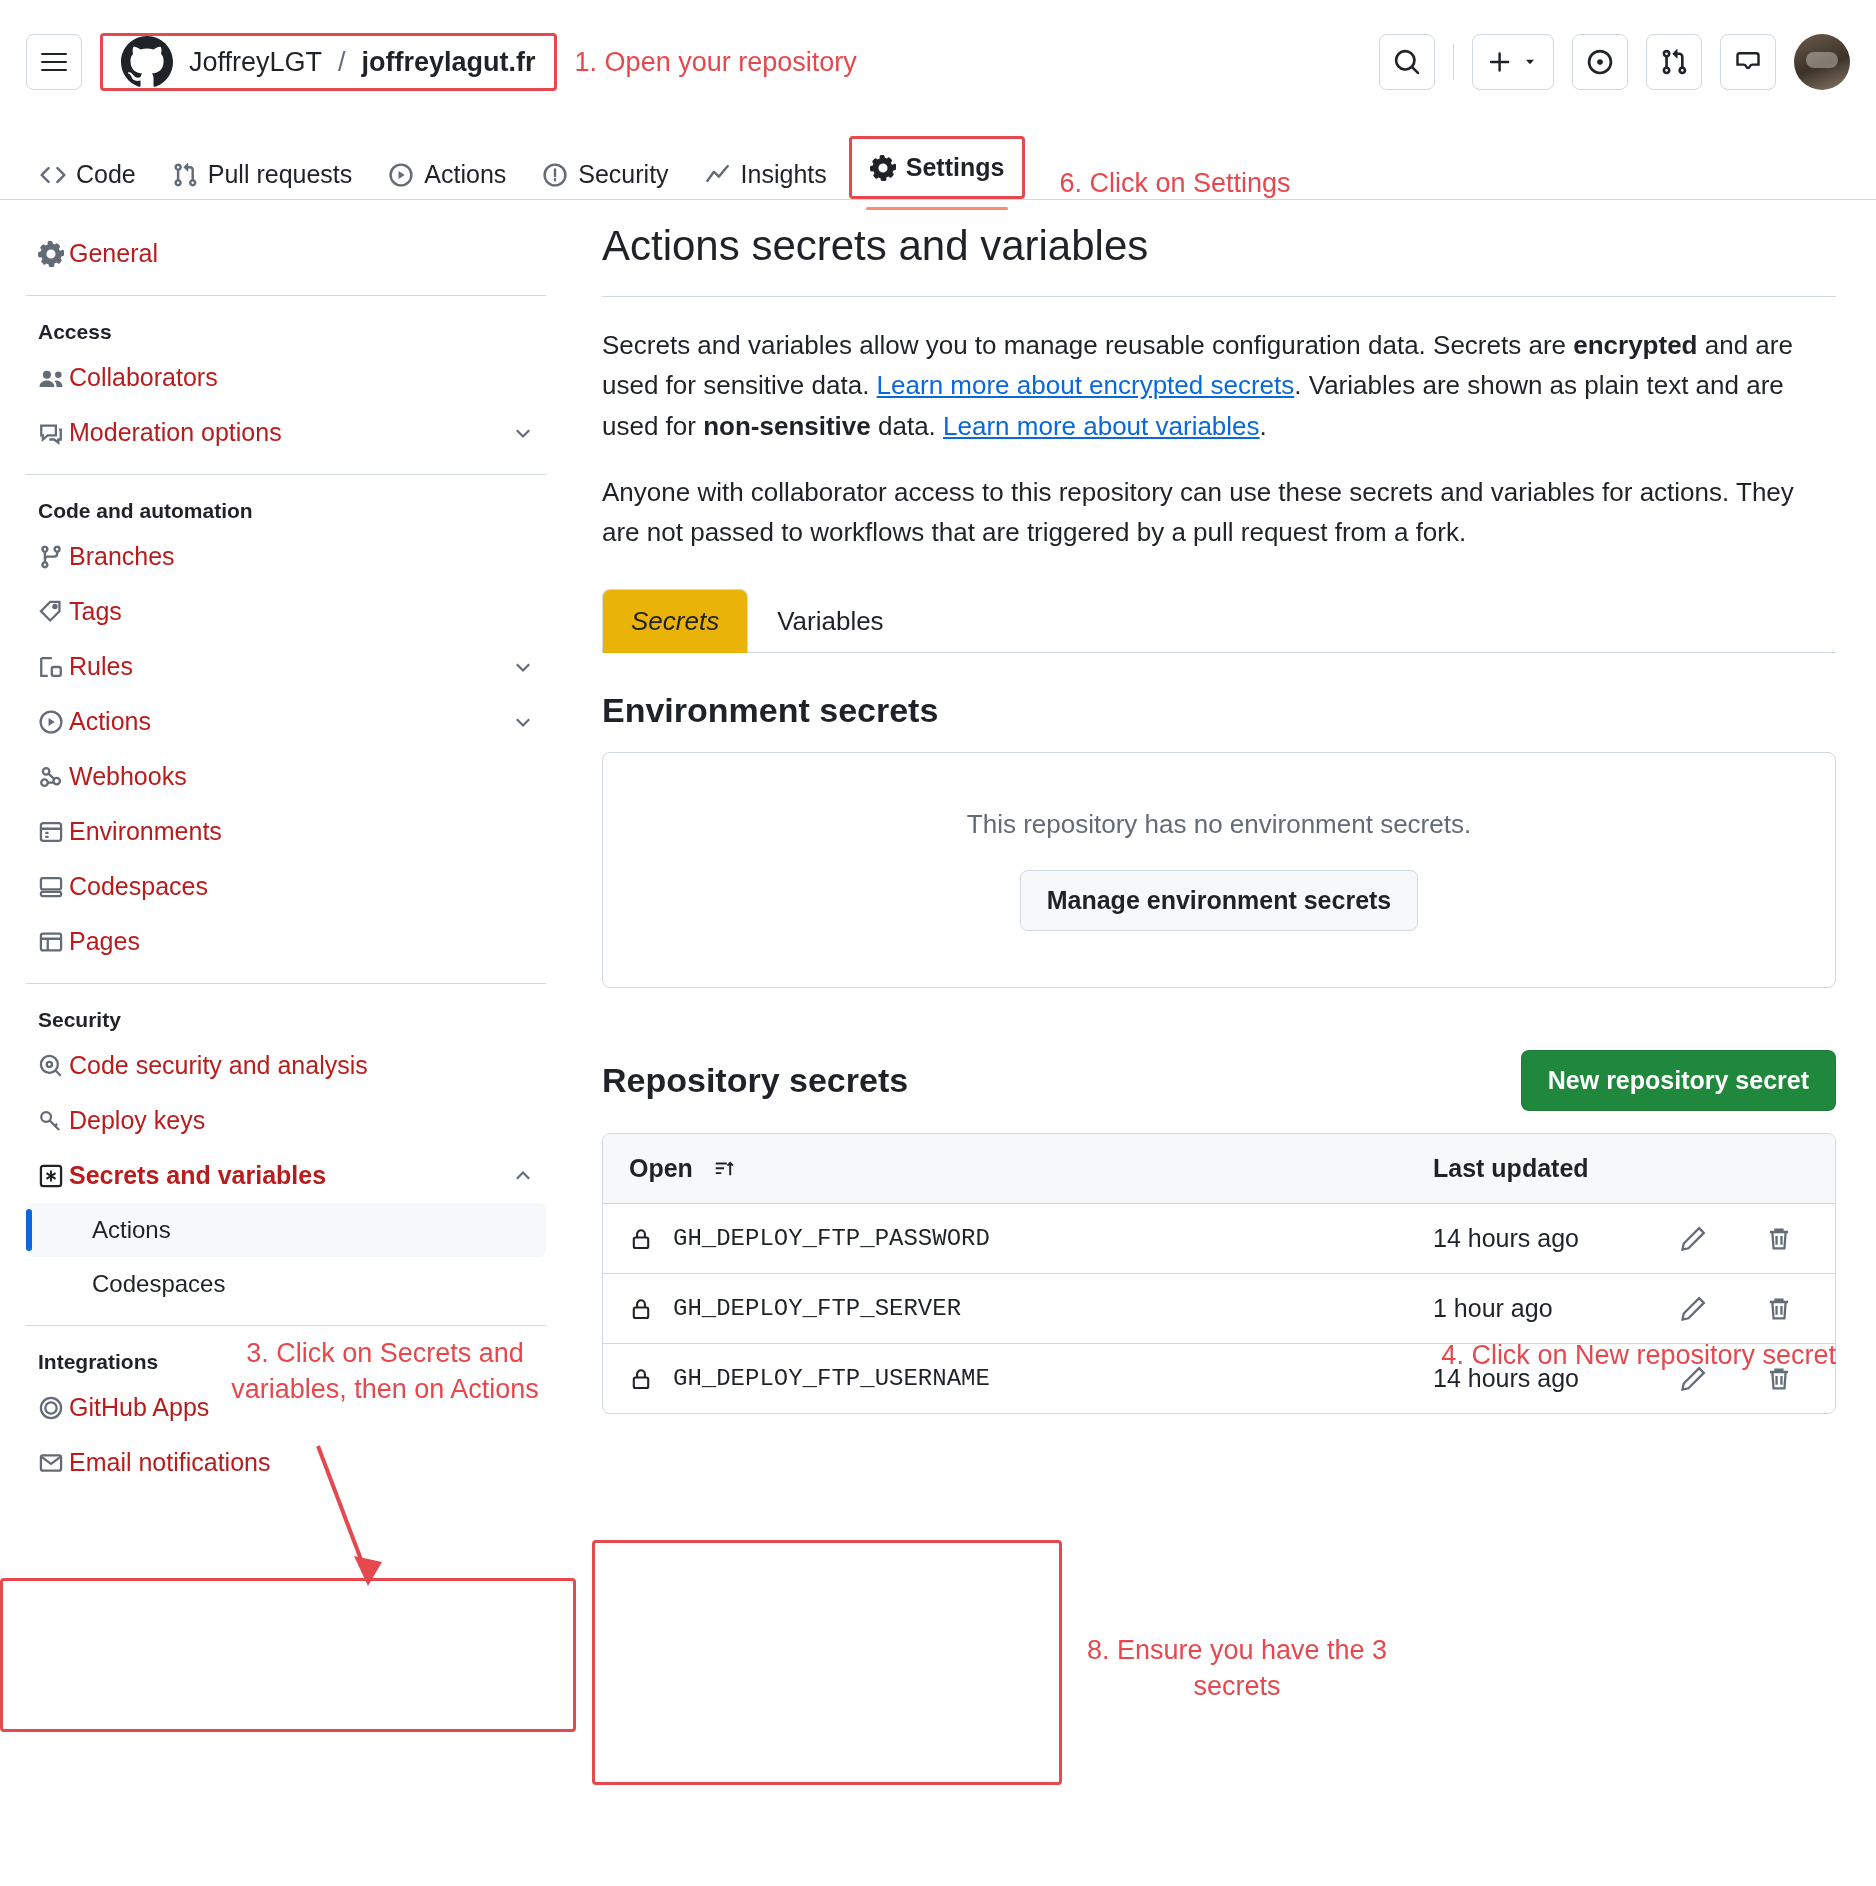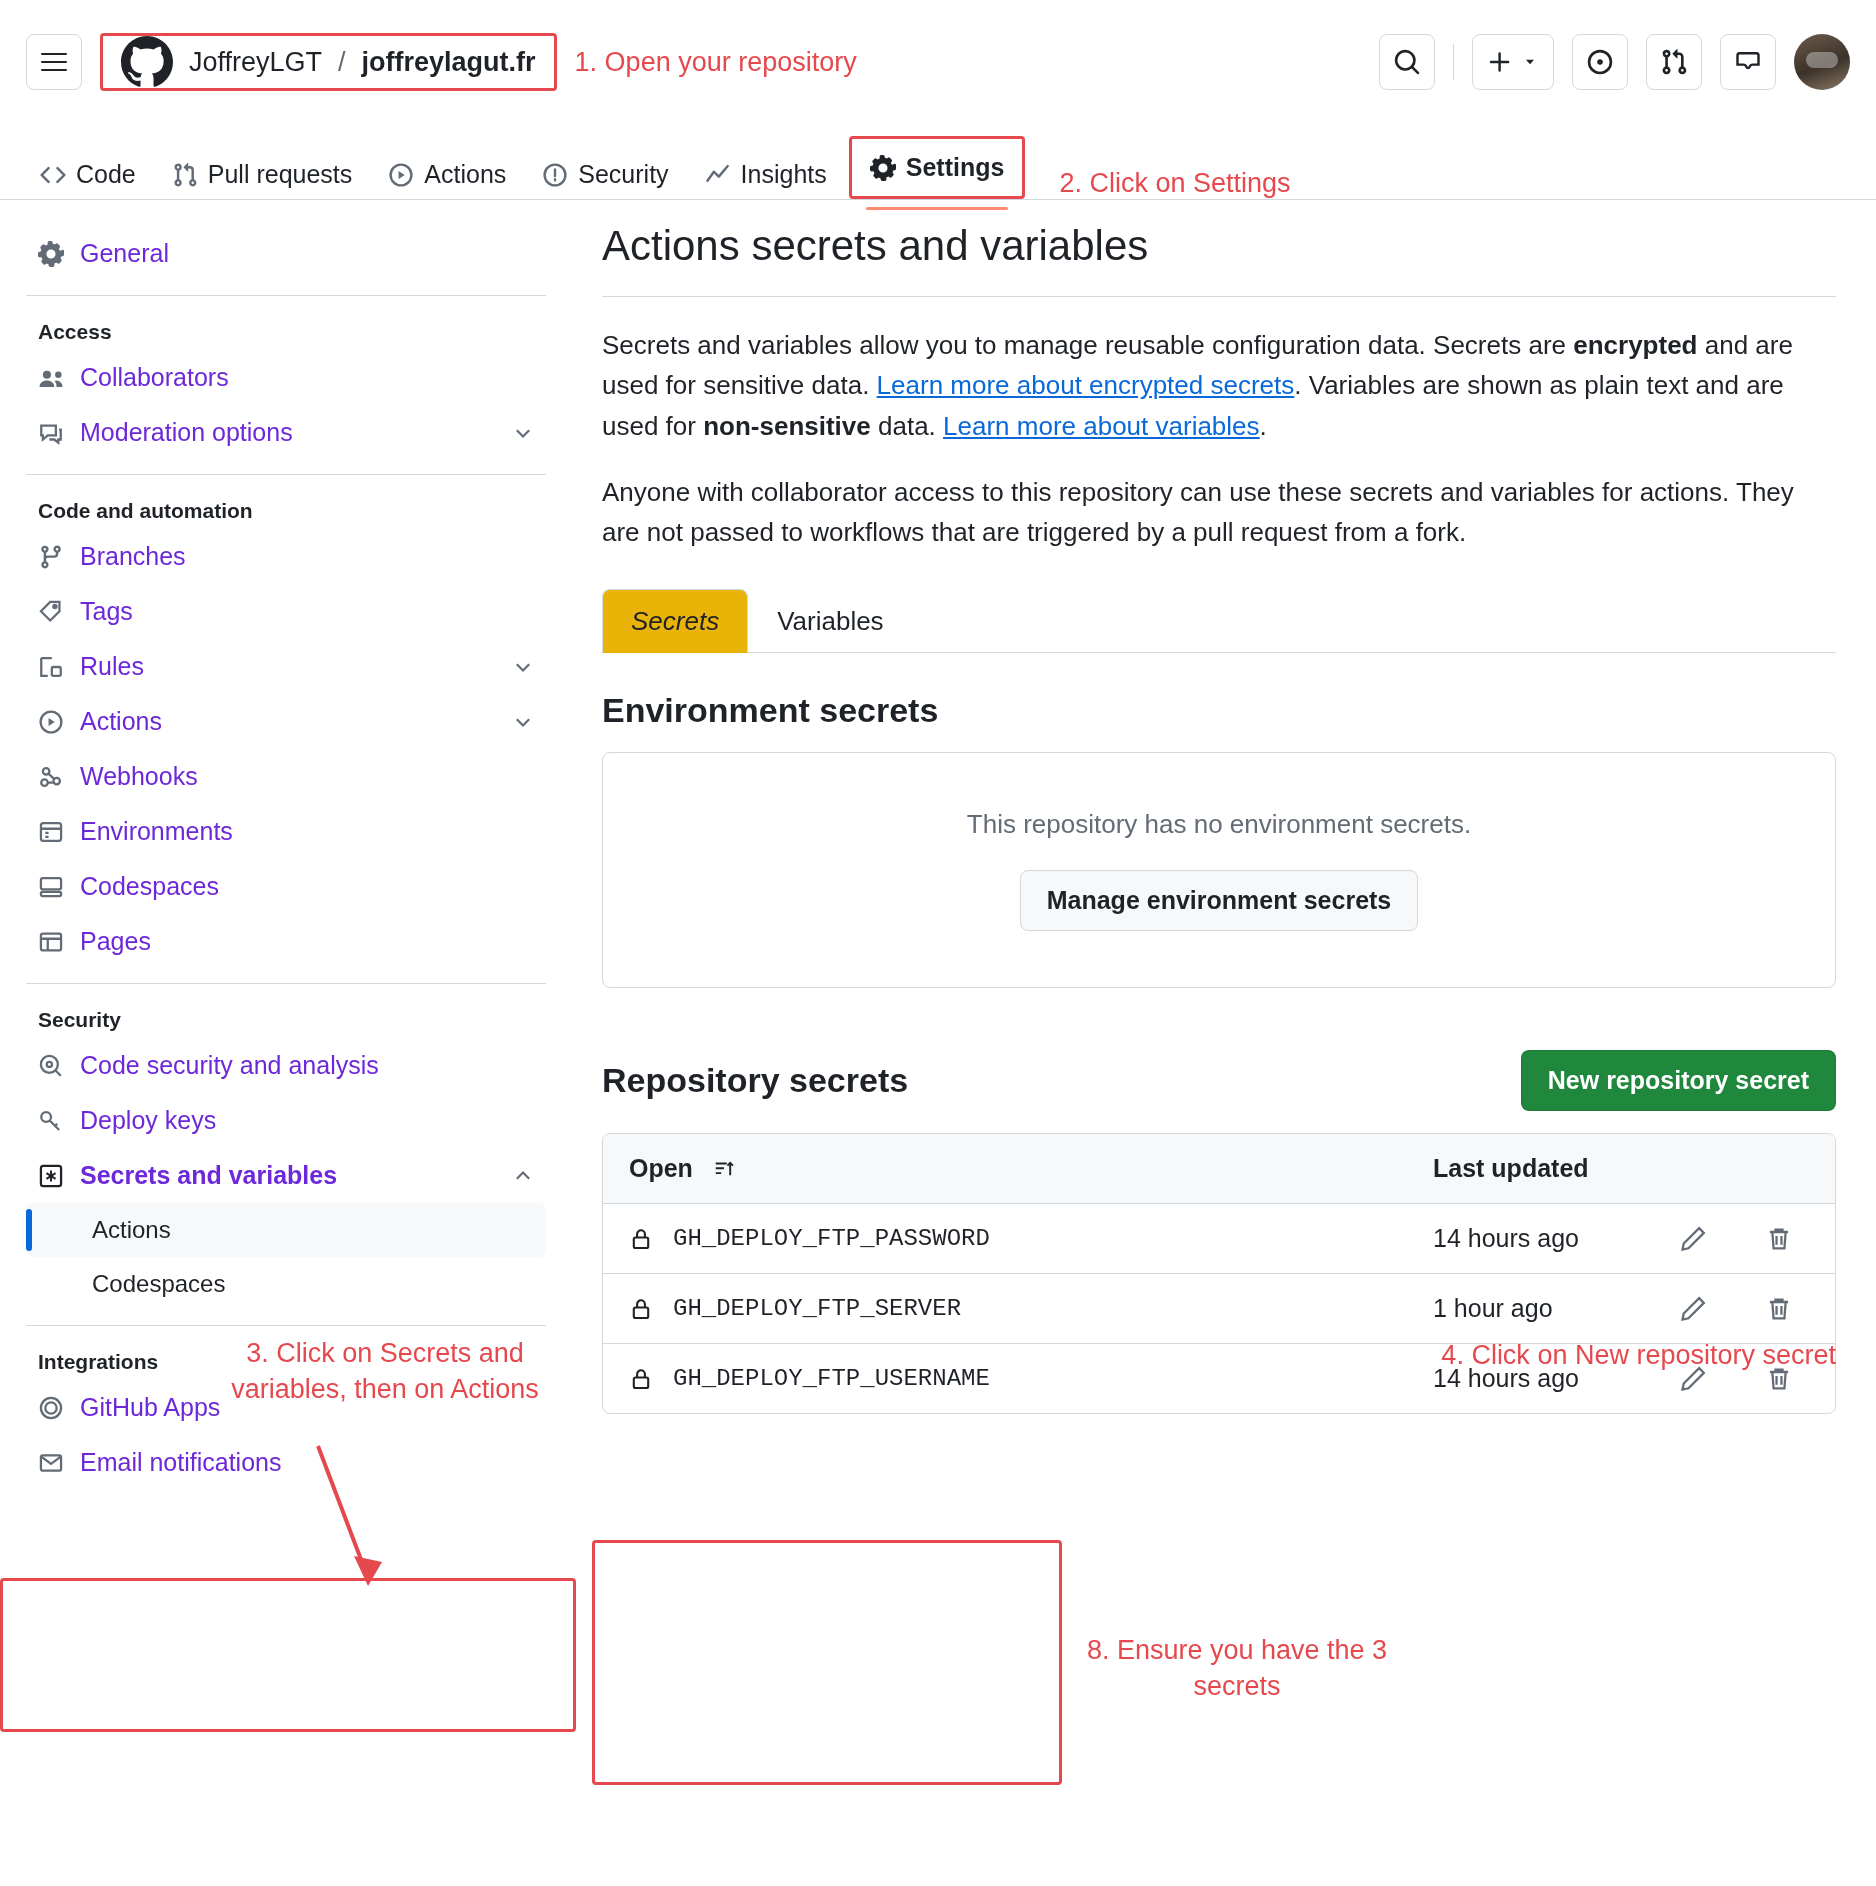--- a/index.html
+++ b/index.html
@@ -106,25 +106,25 @@
 
   
   .body { display: flex; }
   .sidebar {
     width: 572px;
     padding: 26px 26px 0 26px;
     flex: none;
     position: relative;
   }
   .side-item {
-    display: flex; align-items: center; gap: 16px;
+    display: flex; align-items: center; gap: 5px;
     padding: 13px 12px;
     font-size: 25px;
     border-radius: 7px;
-    color: #6d28d9;
+    color: #b91c1c;
   }
   .side-item .chev { margin-left: auto; color:#636c76; }
   .side-head {
     font-size: 21px; font-weight: bold; color: #1f2328;
     padding: 10px 12px 6px 12px;
   }
   .side-sep { height: 1px; background: #d1d9e0; margin: 14px 0; }
   .side-sub {
     font-size: 24px; padding: 13px 12px 13px 66px; border-radius: 7px;
     color:#1f2328;
@@ -331,21 +331,21 @@
     </div>
     <div class="nav-item selected boxed">
       <span>
           <svg width="26" height="26" viewBox="0 0 16 16" fill="#1f2328">
             <path d="M8 0a1 1 0 0 1 .98.8l.17.86a6 6 0 0 1 1.1.46l.72-.5a1 1 0 0 1 1.28.12l.99.99a1 1 0 0 1 .12 1.28l-.5.72c.19.35.34.72.46 1.1l.86.17A1 1 0 0 1 16 7v1.4a1 1 0 0 1-.8.98l-.86.17a6 6 0 0 1-.46 1.1l.5.72a1 1 0 0 1-.12 1.28l-.99.99a1 1 0 0 1-1.28.12l-.72-.5a6 6 0 0 1-1.1.46l-.17.86A1 1 0 0 1 9 16H7.6a1 1 0 0 1-.98-.8l-.17-.86a6 6 0 0 1-1.1-.46l-.72.5a1 1 0 0 1-1.28-.12l-.99-.99a1 1 0 0 1-.12-1.28l.5-.72a6 6 0 0 1-.46-1.1l-.86-.17A1 1 0 0 1 0 9V7.6a1 1 0 0 1 .8-.98l.86-.17c.12-.38.27-.75.46-1.1l-.5-.72a1 1 0 0 1 .12-1.28l.99-.99a1 1 0 0 1 1.28-.12l.72.5c.35-.19.72-.34 1.1-.46l.17-.86A1 1 0 0 1 7 0Zm0 5.2a2.8 2.8 0 1 0 0 5.6 2.8 2.8 0 0 0 0-5.6Z"></path>
           </svg>
         </span>
       <span>Settings</span>
       <span class="nav-underline"></span>
     </div>
-    <div class="annot nav-annot">2. Click on Settings</div>
+    <div class="annot nav-annot">6. Click on Settings</div>
   </div>
 
   <div class="body">
 
     <div class="sidebar">
 
       <div class="side-item">
         <span>
             <svg width="26" height="26" viewBox="0 0 16 16" fill="#636c76">
               <path d="M8 0a1 1 0 0 1 .98.8l.17.86a6 6 0 0 1 1.1.46l.72-.5a1 1 0 0 1 1.28.12l.99.99a1 1 0 0 1 .12 1.28l-.5.72c.19.35.34.72.46 1.1l.86.17A1 1 0 0 1 16 7v1.4a1 1 0 0 1-.8.98l-.86.17a6 6 0 0 1-.46 1.1l.5.72a1 1 0 0 1-.12 1.28l-.99.99a1 1 0 0 1-1.28.12l-.72-.5a6 6 0 0 1-1.1.46l-.17.86A1 1 0 0 1 9 16H7.6a1 1 0 0 1-.98-.8l-.17-.86a6 6 0 0 1-1.1-.46l-.72.5a1 1 0 0 1-1.28-.12l-.99-.99a1 1 0 0 1-.12-1.28l.5-.72a6 6 0 0 1-.46-1.1l-.86-.17A1 1 0 0 1 0 9V7.6a1 1 0 0 1 .8-.98l.86-.17c.12-.38.27-.75.46-1.1l-.5-.72a1 1 0 0 1 .12-1.28l.99-.99a1 1 0 0 1 1.28-.12l.72.5c.35-.19.72-.34 1.1-.46l.17-.86A1 1 0 0 1 7 0Zm0 5.2a2.8 2.8 0 1 0 0 5.6 2.8 2.8 0 0 0 0-5.6Z"></path>

